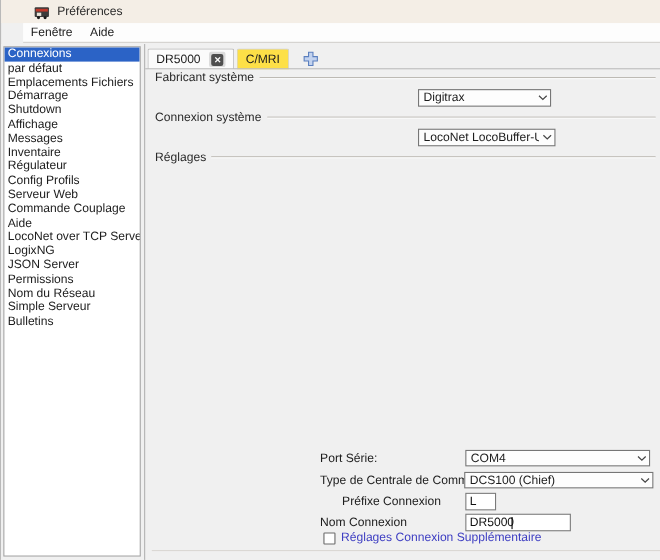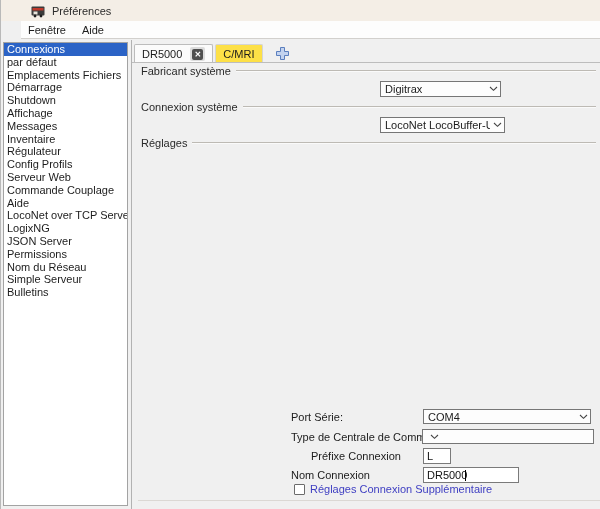--- a/index.html
+++ b/index.html
@@ -244,20 +244,21 @@
       <span class="combo-text">COM4</span>
       <span class="chev">
         <svg width="9" height="6" viewBox="0 0 9 6">
             <path d="M1 1 L4.5 4.3 L8 1" stroke="#454545" stroke-width="1.1" fill="none"></path>
           </svg>
       </span>
     </div>
 
     <div class="form-label" style="left:290px; top:391px;">Type de Centrale de Commande:</div>
     <div class="combo" style="left:421px; top:389px; width:172px; height:15px;">
+      <span class="combo-text">DCS100 (Chief)</span>
       <span class="chev">
         <svg width="9" height="6" viewBox="0 0 9 6">
             <path d="M1 1 L4.5 4.3 L8 1" stroke="#454545" stroke-width="1.1" fill="none"></path>
           </svg>
       </span>
     </div>
 
     <div class="form-label" style="left:290px; top:410px;padding-left:20px;">Préfixe Connexion</div>
     <input class="textfield" style="left: 422px; top: 408px; width: 28px; height: 16px;" value="L">
 

